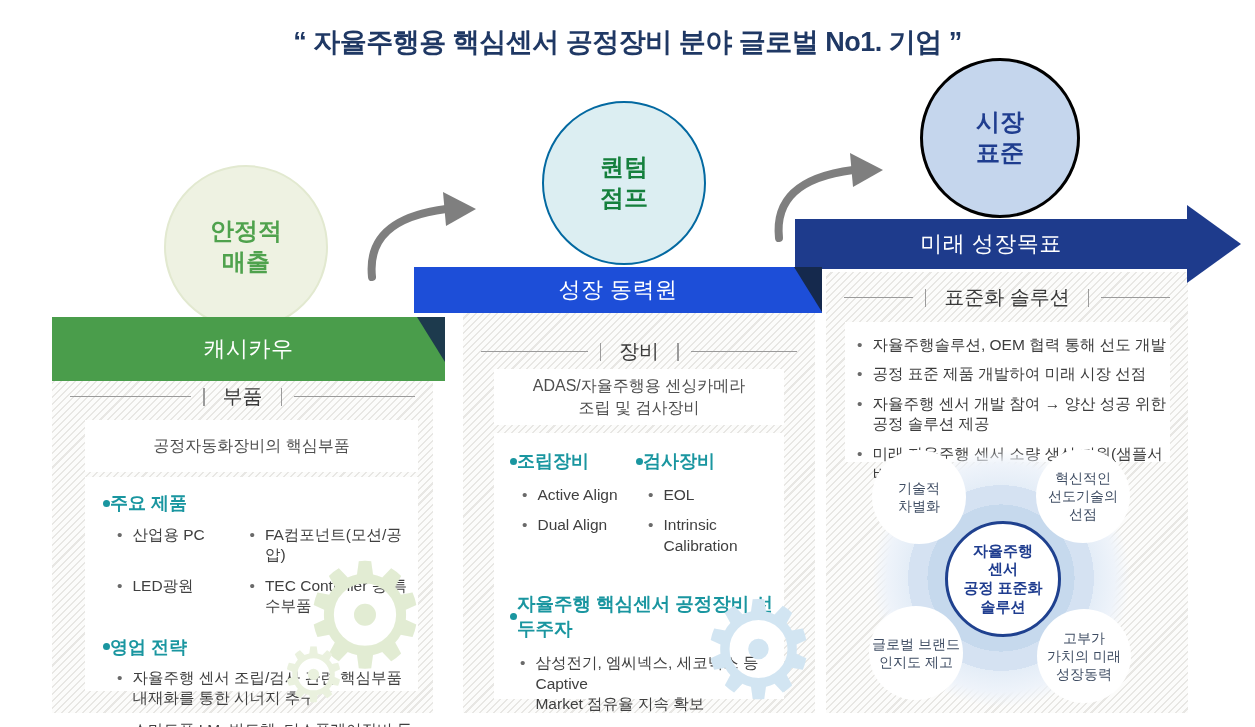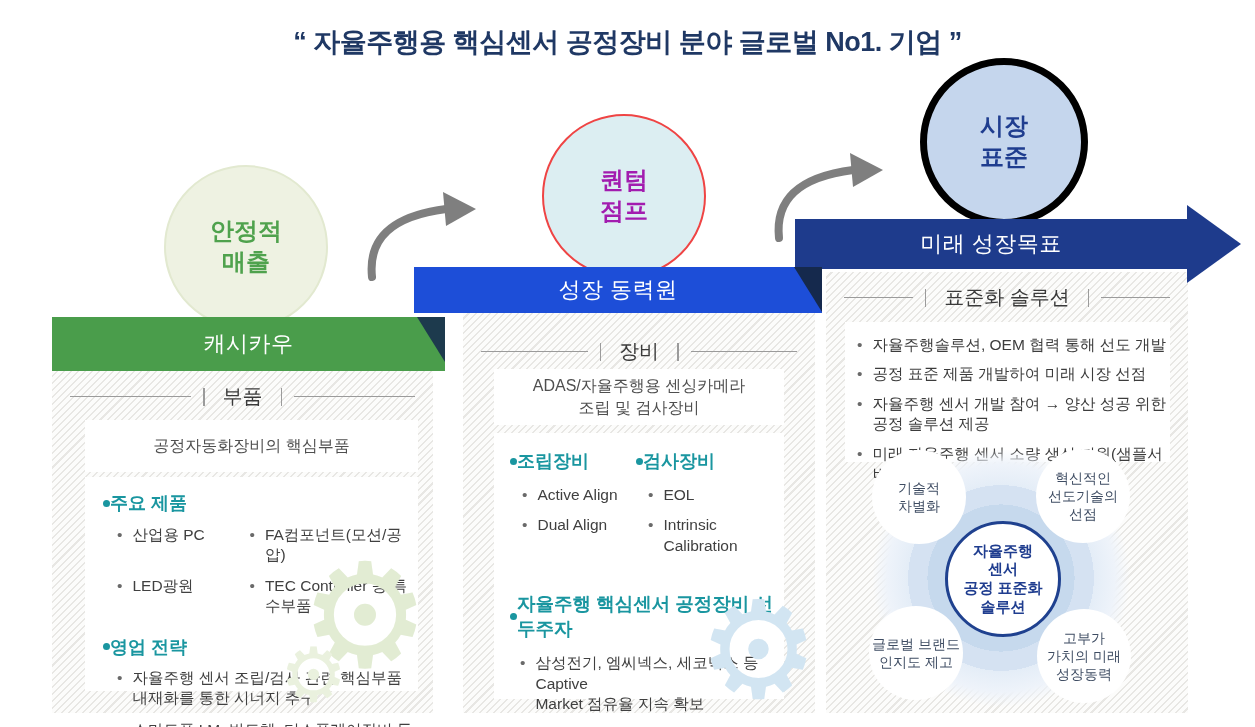--- a/index.html
+++ b/index.html
@@ -14,32 +14,32 @@
     position:absolute;left:0;right:0;top:24px;text-align:center;
     font-size:27px;font-weight:bold;color:#1f3864;letter-spacing:-0.5px;
   }
 
   
   .stage{
     position:absolute;border-radius:50%;display:flex;align-items:center;justify-content:center;
     text-align:center;font-size:24px;font-weight:bold;line-height:1.28;z-index:2;
   }
   .stage.c1{left:164px;top:165px;width:160px;height:160px;background:#eef2e2;border:2px solid #e2e9d0;color:#4fa24d;}
-  .stage.c2{left:542px;top:114px;width:160px;height:160px;background:#dceef2;border:2px solid #ef4444;color:#a21caf;}
-  .stage.c3{left:920px;top:58px;width:154px;height:154px;background:#c5d6ed;border:7px solid #000000;color:#1f3d8f;}
+  .stage.c2{left:542px;top:101px;width:160px;height:160px;background:#dceef2;border:2px solid #0369a1;color:#15803d;}
+  .stage.c3{left:920px;top:58px;width:154px;height:154px;background:#c5d6ed;border:3px solid #000000;color:#1f3d8f;}
 
   
   .swoosh-layer{position:absolute;left:0;top:0;z-index:3;pointer-events:none;}
 
   
   .bar{
     position:absolute;display:flex;align-items:center;justify-content:center;
     color:#ffffff;font-size:22px;z-index:4;letter-spacing:0.5px;
   }
-  .bar.green{left:52px;top:317px;width:393px;height:54px;background:#4a9d4b;}
+  .bar.green{left:52px;top:317px;width:393px;height:64px;background:#4a9d4b;}
   .bar.teal{left:414px;top:267px;width:408px;height:46px;background:#1d4ed8;}
   .band.navy{
     position:absolute;left:795px;top:219px;width:392px;height:50px;background:#1e3b8c;z-index:4;
     display:flex;align-items:center;justify-content:center;color:#fff;font-size:22px;letter-spacing:0.5px;
   }
   .band-head{
     position:absolute;left:1187px;top:205px;width:54px;height:78px;background:#1e3b8c;z-index:4;
     clip-path:polygon(0 0,100% 50%,0 100%);
   }
   .fold{position:absolute;z-index:5;clip-path:polygon(0 0,100% 0,100% 100%);}

